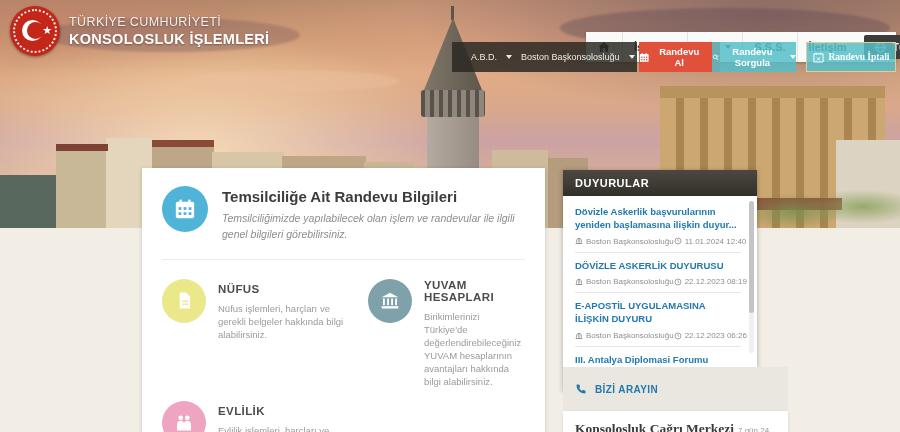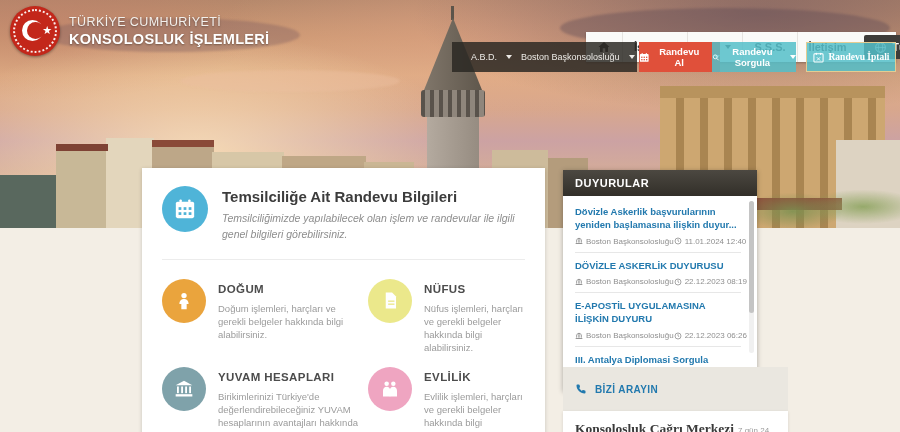--- a/index.html
+++ b/index.html
@@ -295,32 +295,20 @@
     </div>
     <div>
       <h1 class="card-title">Temsilciliğe Ait Randevu Bilgileri</h1>
       <p class="card-desc">Temsilciliğimizde yapılabilecek olan işlem ve randevular ile ilgili genel bilgileri görebilirsiniz.</p>
     </div>
   </div>
   <hr class="card-divider">
 
   <div class="services">
 
-    <div class="service">
-      <div class="svc-icon" style="background-color: rgb(234, 164, 61);">
-        <svg width="20" height="20" viewBox="0 0 24 24">
-          <circle cx="12" cy="5.5" r="3.2" fill="#fff"></circle>
-          <path d="M12 9.5c-3.8 0-5.5 2.6-5.5 6h2.3V22h6.4v-6.5h2.3c0-3.4-1.7-6-5.5-6z" fill="#fff"></path>
-        </svg>
-      </div>
-      <div>
-        <a class="svc-title">DOĞUM</a>
-        <p class="svc-desc">Doğum işlemleri, harçları ve gerekli belgeler hakkında bilgi alabilirsiniz.</p>
-      </div>
-    </div>
 
     <div class="service">
       <div class="svc-icon" style="background-color: rgb(235, 232, 139);">
         <svg width="19" height="19" viewBox="0 0 24 24">
           <path d="M6 2h8l5 5v15H6z" fill="#fff"></path>
           <rect x="9" y="12" width="8" height="1.7" fill="#ebe88b"></rect>
           <rect x="9" y="15.8" width="8" height="1.7" fill="#ebe88b"></rect>
         </svg>
       </div>
       <div>
@@ -444,21 +432,21 @@
           <svg width="8" height="8" viewBox="0 0 24 24">
               <circle cx="12" cy="12" r="9" fill="none" stroke="#8f8f8f" stroke-width="2.4"></circle>
               <path d="M12 6.5V12l3.6 2.2" fill="none" stroke="#8f8f8f" stroke-width="2.2"></path>
             </svg>
           <em style="font-style:normal">22.12.2023 06:26</em>
         </span>
       </div>
     </div>
 
     <div class="ann-item">
-      <a class="ann-title">III. Antalya Diplomasi Sorgula</a>
+      <a class="ann-title">III. Antalya Diplomasi Forumu</a>
       <div class="ann-meta">
         <span>
           <svg width="8" height="8" viewBox="0 0 24 24">
               <g fill="#8f8f8f">
                 <path d="M12 2 22 7.5H2z"></path>
                 <rect x="3.6" y="9" width="2.2" height="8"></rect>
                 <rect x="8.6" y="9" width="2.2" height="8"></rect>
                 <rect x="13.4" y="9" width="2.2" height="8"></rect>
                 <rect x="18.2" y="9" width="2.2" height="8"></rect>
                 <rect x="2" y="18.2" width="20" height="2.8"></rect>

